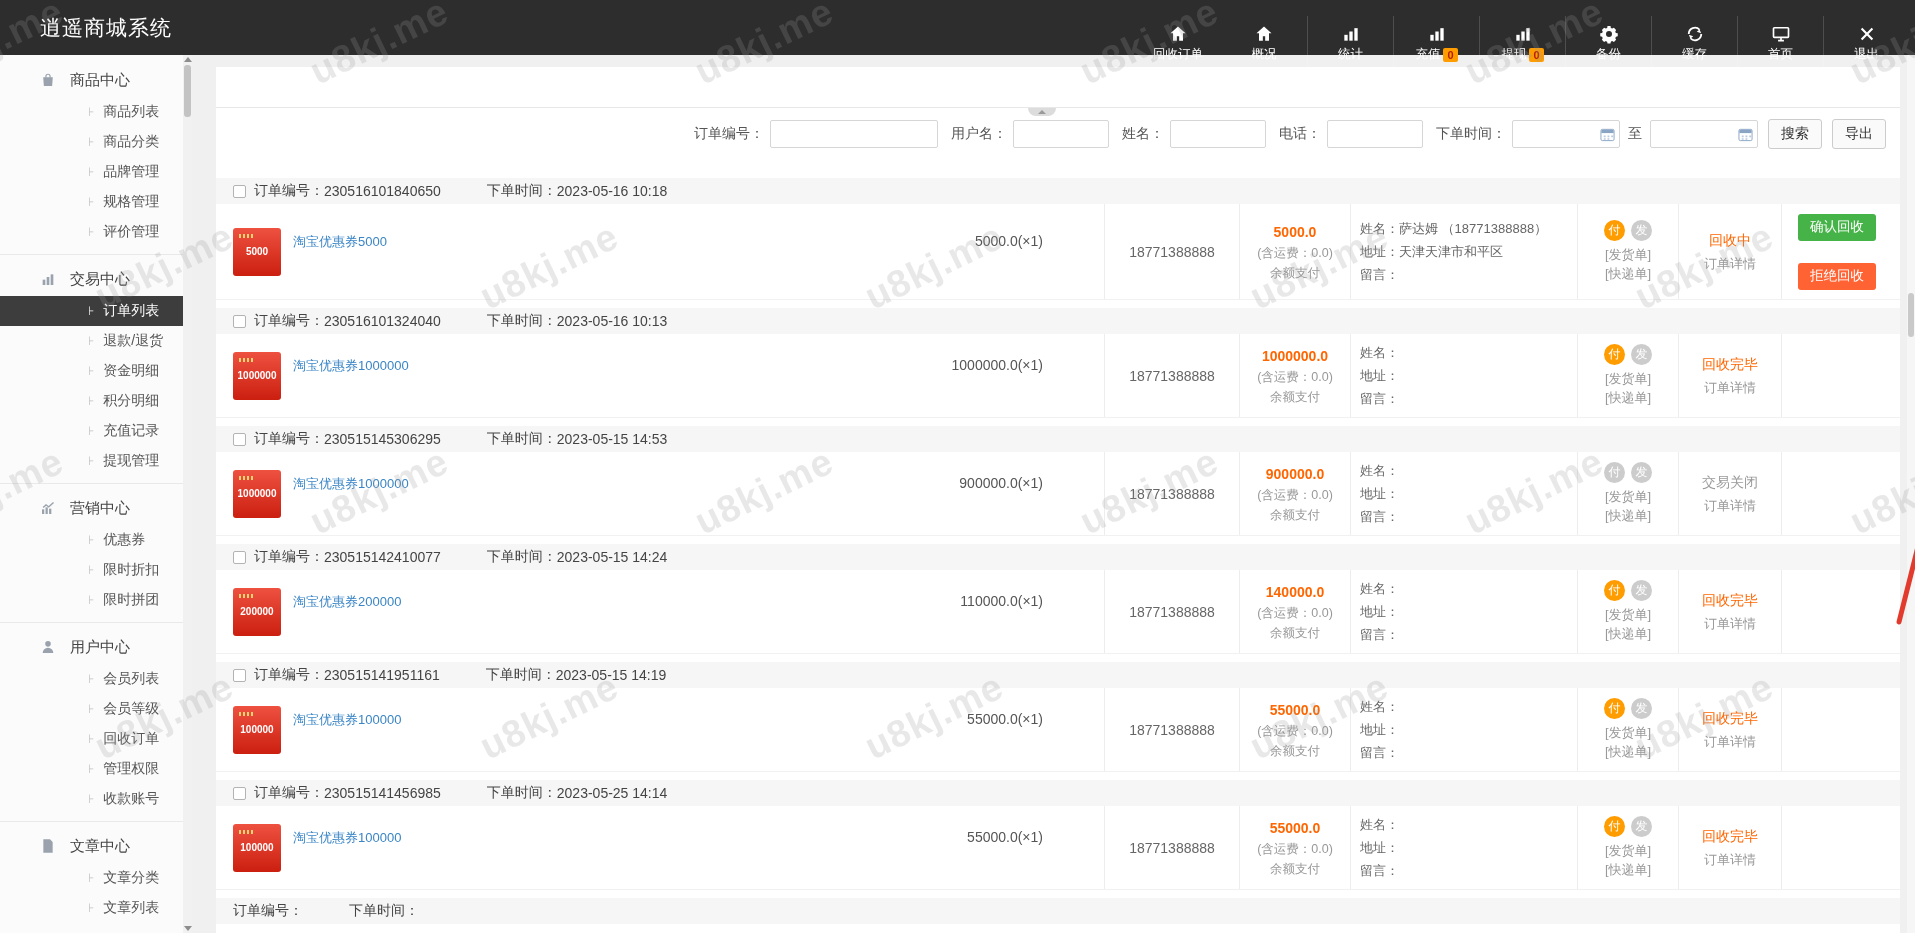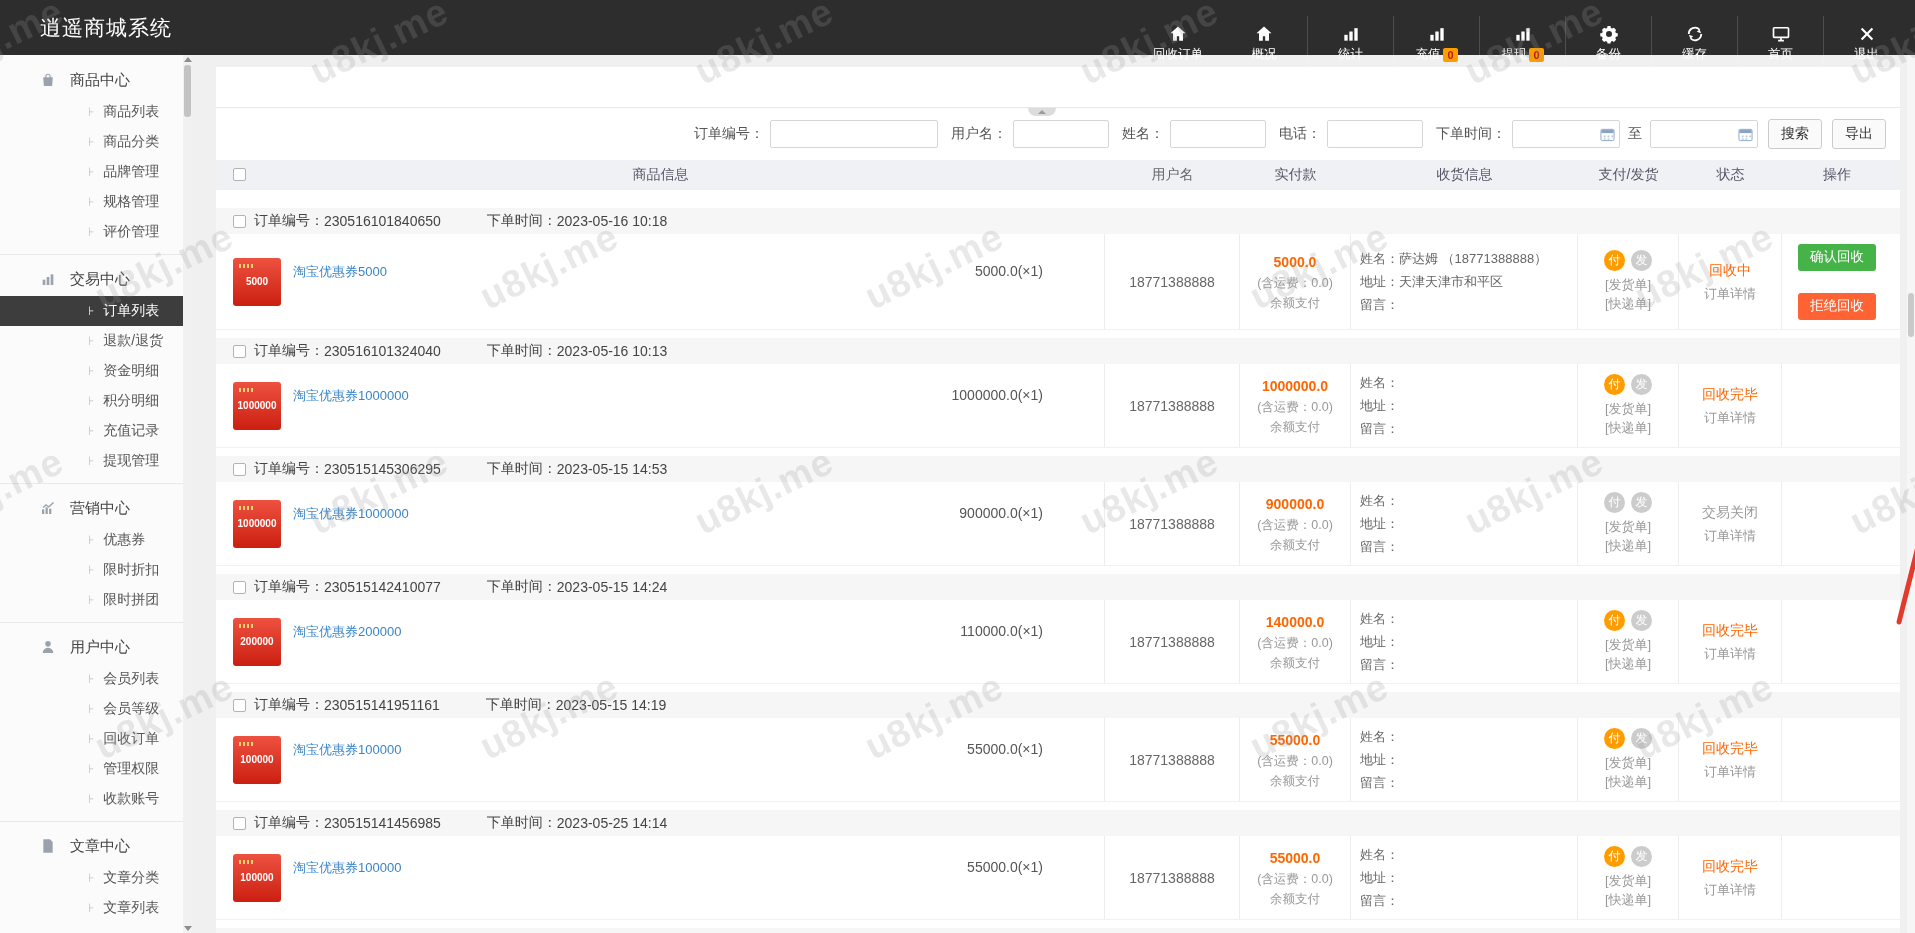--- a/index.html
+++ b/index.html
@@ -457,30 +457,20 @@
               <rect x="1" y="2.5" width="14" height="12" rx="1.5" fill="#fff" stroke="#8aa4c4"></rect>
               <rect x="1.5" y="3" width="13" height="3.5" fill="#8aa4c4"></rect>
               <path d="M4 9h2v2H4zm4 0h2v2H8zm4 0h2v2h-2zM4 12h2v1.5H4zm4 0h2v1.5H8z" fill="#b9c9de"></path>
             </svg>
           </span>
       </span>
       <button class="f-btn">搜索</button>
       <button class="f-btn">导出</button>
     </div>
 
-    <div class="thead">
-      <span class="checkbox"></span>
-      <div class="th col-prod">商品信息</div>
-      <div class="th col-user">用户名</div>
-      <div class="th col-paid">实付款</div>
-      <div class="th col-ship">收货信息</div>
-      <div class="th col-pay">支付/发货</div>
-      <div class="th col-status">状态</div>
-      <div class="th col-act">操作</div>
-    </div>
 
     <div class="orders">
         <div class="order-block tall">
     <div class="order-strip">
       <span class="checkbox"></span>
       <span class="strip-label">订单编号：</span>
             <span class="strip-val">230516101840650</span>
       <span class="strip-label strip-time">下单时间：</span>
             <span class="strip-val">2023-05-16 10:18</span>
     </div>

